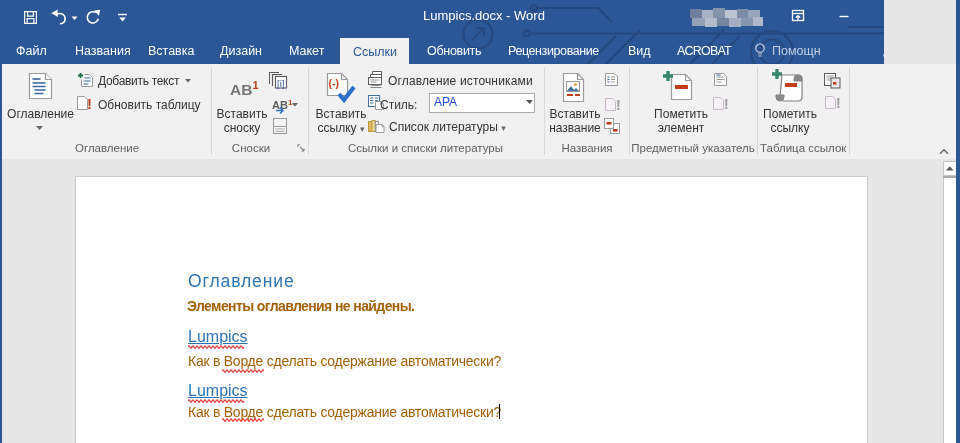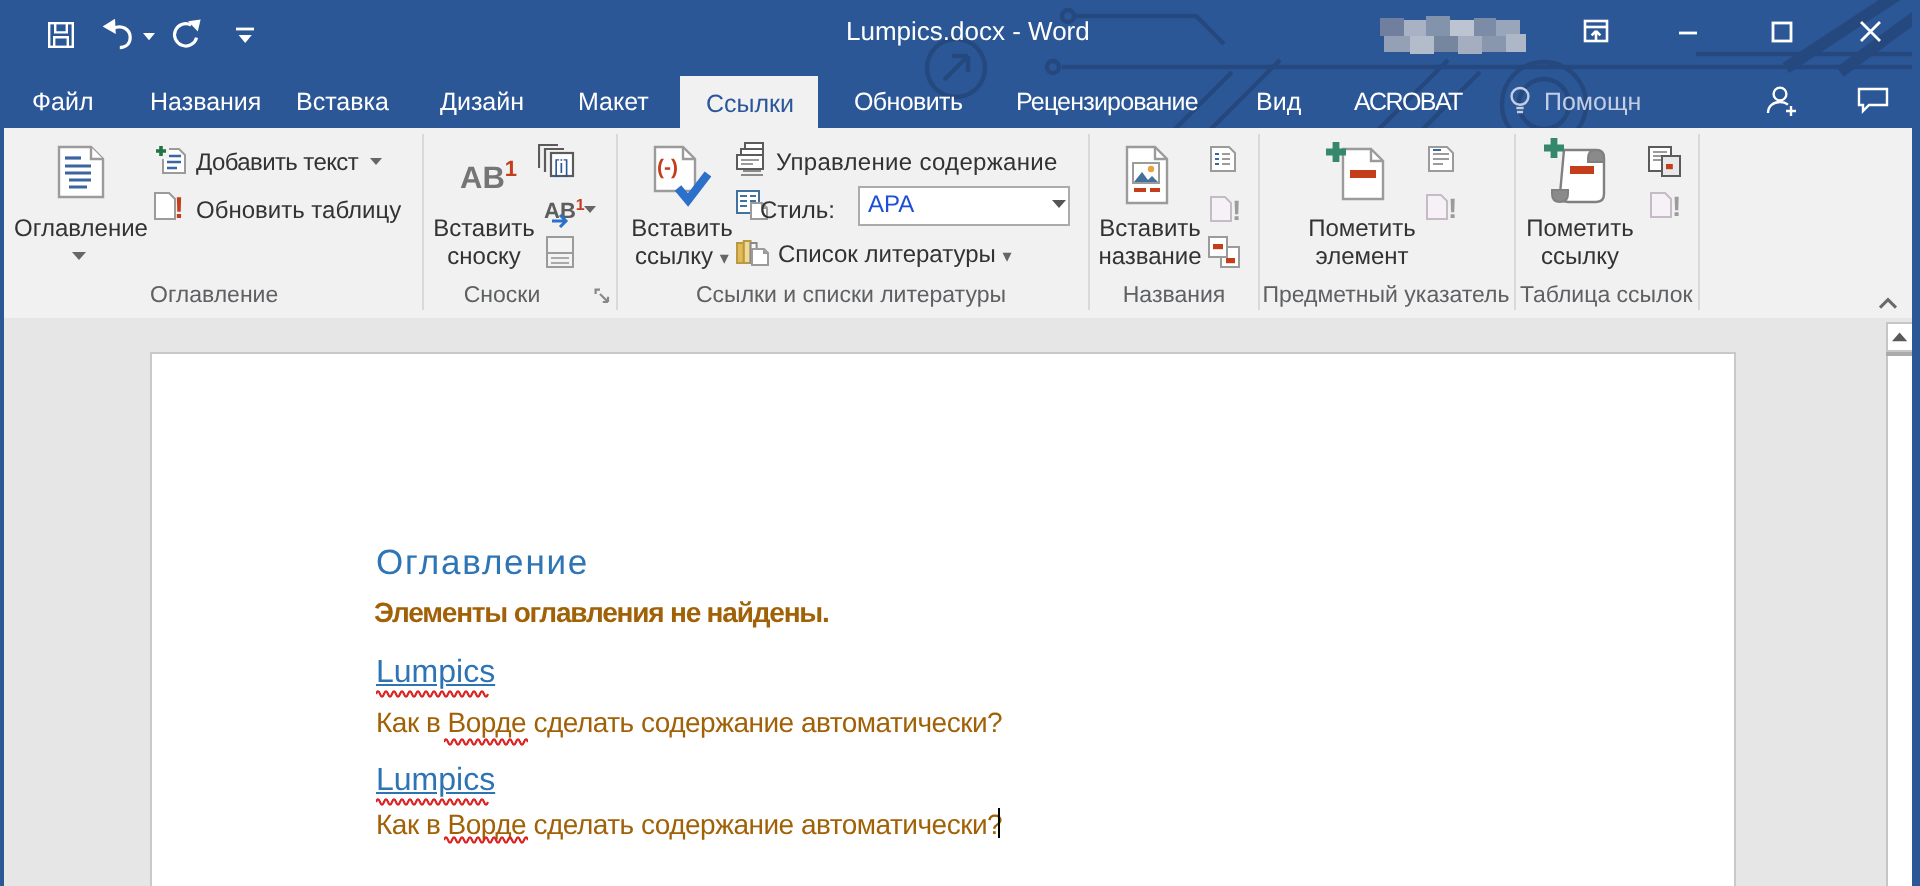--- a/index.html
+++ b/index.html
@@ -1,20 +1,20 @@
 <!DOCTYPE html>
 <html><head>
 <meta charset="utf-8">
 <style>
 * { margin:0; padding:0; box-sizing:border-box; }
 html,body { width:960px; height:443px; overflow:hidden; }
 body { font-family:"Liberation Sans", sans-serif; position:relative; background:#e6e6e6; }
 .abs { position:absolute; }
 
-#chrome { left:0; top:0; width:960px; height:64px; background:#2b5797; overflow:hidden; }
+#chrome { left:0; top:0; width:884px; height:64px; background:#2b5797; overflow:hidden; }
 .ttxt { position:absolute; color:#fff; font-size:13px; white-space:nowrap; }
 .tab { position:absolute; top:44px; color:#fff; font-size:12.5px; white-space:nowrap; }
 #activetab { left:340px; top:38px; width:69px; height:26px; background:#f1f1f2; }
 #activetab span { position:absolute; left:13px; top:7px; font-size:12.5px; color:#2b579a; }
 
 
 #ribbon { left:0; top:64px; width:960px; height:95px; background:#f1f1f2; }
 .sep { position:absolute; top:3px; height:88px; width:1px; background:#d8d9da; }
 .glabel { position:absolute; top:78px; font-size:11.5px; color:#5f6062; white-space:nowrap; text-align:center; }
 .btxt { position:absolute; font-size:12px; color:#333; white-space:nowrap; }
@@ -221,21 +221,21 @@
     <g fill="#fff" stroke="#5b5b5b" stroke-width="1">
       <path d="M4.5 3.5 v-3 h9 l0 6"></path>
       <path d="M2.5 6.5 v-3 h11 l0 6"></path>
       <rect x="0.5" y="6.5" width="13" height="7"></rect>
       <path d="M2.5 16.5 h11 M3.5 14.5 h9" stroke="#8a8a8a"></path>
     </g>
     <g stroke="#9b9b9b" stroke-width="1">
         <path d="M2.5 9 h9 M2.5 11 h6"></path>
       </g>
   </svg>
-  <div class="btxt" style="left:388px;top:9.5px;letter-spacing:0.15px;">Управление содержание</div>
+  <div class="btxt" style="left:388px;top:9.5px;letter-spacing:0.15px;">Оглавление источниками</div>
   <svg width="17" height="15" style="position:absolute;left:368px;top:31px" viewBox="0 0 17 15">
     <g fill="#fff" stroke="#41719c" stroke-width="1">
       <rect x="0.5" y="0.5" width="11" height="11"></rect>
       <path d="M2 3 h3.5 M2 5.5 h3.5 M2 8 h3.5 M7 3 h3 M7 5.5 h3" stroke-width="1.1"></path>
     </g>
     <path d="M7.5 6.5 h5.5 l2.5 2.5 v5.5 h-8 z" fill="#fff" stroke="#9b9b9b"></path>
     <path d="M13 6.5 v2.5 h2.5" fill="none" stroke="#9b9b9b"></path>
   </svg>
   <div class="btxt" style="left:380px;top:33.5px;">Стиль:</div>
   <div style="position:absolute;left:429px;top:28.5px;width:106px;height:20px;background:#fff;border:1px solid #ababab;"></div>

